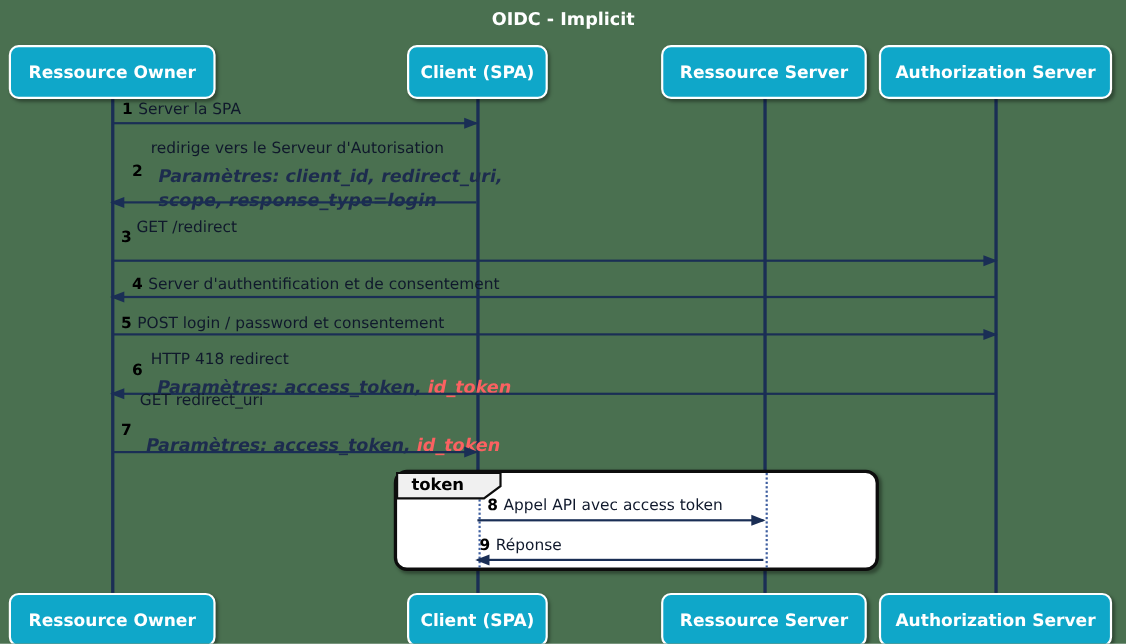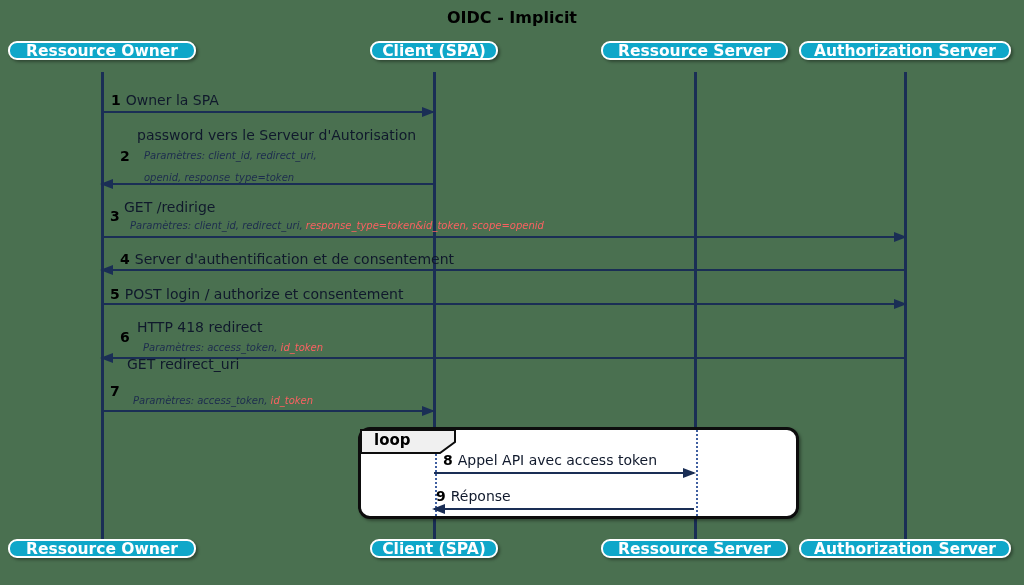--- a/index.html
+++ b/index.html
@@ -4,24 +4,24 @@
 <style>
   html,body{margin:0;padding:0;}
   .canvas{
     position:relative;width:1024px;height:585px;
     background:#4a7050;
     font-family:"DejaVu Sans", sans-serif;
     overflow:hidden;
   }
   .title{
     position:absolute;left:0;top:8px;width:1024px;text-align:center;
-    font-size:16px;font-weight:bold;color:#000000;
+    font-size:16px;font-weight:bold;color:#ffffff;
   }
   .actor{
-    position:absolute;height:19px;box-sizing:border-box;
+    position:absolute;height:49px;box-sizing:border-box;
     background:#0fa7c9;border:2.5px solid #ffffff;border-radius:9px;
     color:#ffffff;font-weight:bold;font-size:15.5px;
     display:flex;align-items:center;justify-content:center;
     box-shadow:2px 2px 3px rgba(0,0,0,0.35);
     white-space:nowrap;z-index:5;
   }
   .lifeline{
     position:absolute;top:72px;height:467px;width:3px;
     background:#1a2e55;z-index:1;
   }
@@ -31,21 +31,21 @@
   .head{position:absolute;top:-6.4px;width:0;height:0;
     border-top:5px solid transparent;border-bottom:5px solid transparent;}
   .head.r{right:-2px;border-left:13px solid #1a2e55;}
   .head.l{left:-2px;border-right:13px solid #1a2e55;}
   .mtext{
     position:absolute;font-size:14px;color:#10192c;z-index:4;white-space:nowrap;
   }
   .mnum{font-weight:bold;color:#000;margin-right:5px;}
   .mnum.alone{margin-right:0;}
   .params{
-    position:absolute;font-size:10px;font-style:italic;font-weight:normal;
+    position:absolute;font-size:16px;font-style:italic;font-weight:bold;
     color:#1d2c4e;z-index:4;white-space:nowrap;
   }
   .params .red{color:#fb6161;}
   .loopbox{
     position:absolute;left:358px;top:427px;width:441px;height:92px;
     box-sizing:border-box;background:#ffffff;border:3px solid #0d0d0d;
     border-radius:12px;z-index:2;box-shadow:2px 2px 3px rgba(0,0,0,0.35);
   }
   .loop-dotted{
     position:absolute;top:0;bottom:0;width:0;
@@ -94,49 +94,48 @@
   <div class="actor" style="left:799px;top:539px;width:212px">
       <span>Authorization Server</span>
     </div>
 
   <div class="loopbox">
     <div class="loop-dotted" style="left:74px"></div>
     <div class="loop-dotted" style="left:335px"></div>
     <svg class="loop-tab" width="98" height="26">
       <path d="M1,1 H95 V13 L80,24 H1 Z" fill="#f0f0f0" stroke="#0d0d0d" stroke-width="2"></path>
     </svg>
-    <div class="loop-label">loop</div>
+    <div class="loop-label">token</div>
   </div>
 
-  <div class="mtext" style="left:111px;top:92px"><span class="mnum">1</span><span>Owner la SPA</span></div>
+  <div class="mtext" style="left:111px;top:92px"><span class="mnum">1</span><span>Server la SPA</span></div>
   <div class="msgline" style="left:102px;top:111px;width:331px">
       <span class="head r"></span>
     </div>
 
-  <div class="mtext" style="left:137px;top:127px"><span>password vers le Serveur d'Autorisation</span></div>
+  <div class="mtext" style="left:137px;top:127px"><span>redirige vers le Serveur d'Autorisation</span></div>
   <div class="mtext" style="left:120px;top:148px"><span class="mnum alone">2</span></div>
   <div class="params" style="left:144px;top:150px"><span>Paramètres: client_id, redirect_uri,</span></div>
-  <div class="params" style="left:144px;top:172px"><span>openid, response_type=token</span></div>
+  <div class="params" style="left:144px;top:172px"><span>scope, response_type=login</span></div>
   <div class="msgline" style="left:102px;top:183px;width:331px">
       <span class="head l"></span>
     </div>
 
   <div class="mtext" style="left:110px;top:208px"><span class="mnum alone">3</span></div>
-  <div class="mtext" style="left:124px;top:199px"><span>GET /redirige</span></div>
-  <div class="params" style="left:130px;top:220px"><span>Paramètres: client_id, redirect_uri, </span><span class="red">response_type=token&amp;id_token, scope=openid</span></div>
+  <div class="mtext" style="left:124px;top:199px"><span>GET /redirect</span></div>
   <div class="msgline" style="left:102px;top:236px;width:803px">
       <span class="head r"></span>
     </div>
 
   <div class="mtext" style="left:120px;top:251px"><span class="mnum">4</span><span>Server d'authentification et de consentement</span></div>
   <div class="msgline" style="left:102px;top:269px;width:803px">
       <span class="head l"></span>
     </div>
 
-  <div class="mtext" style="left:110px;top:286px"><span class="mnum">5</span><span>POST login / authorize et consentement</span></div>
+  <div class="mtext" style="left:110px;top:286px"><span class="mnum">5</span><span>POST login / password et consentement</span></div>
   <div class="msgline" style="left:102px;top:303px;width:803px">
       <span class="head r"></span>
     </div>
 
   <div class="mtext" style="left:120px;top:329px"><span class="mnum alone">6</span></div>
   <div class="mtext" style="left:137px;top:319px"><span>HTTP 418 redirect</span></div>
   <div class="params" style="left:143px;top:342px"><span>Paramètres: access_token, </span><span class="red">id_token</span></div>
   <div class="msgline" style="left:102px;top:357px;width:803px">
       <span class="head l"></span>
     </div>

